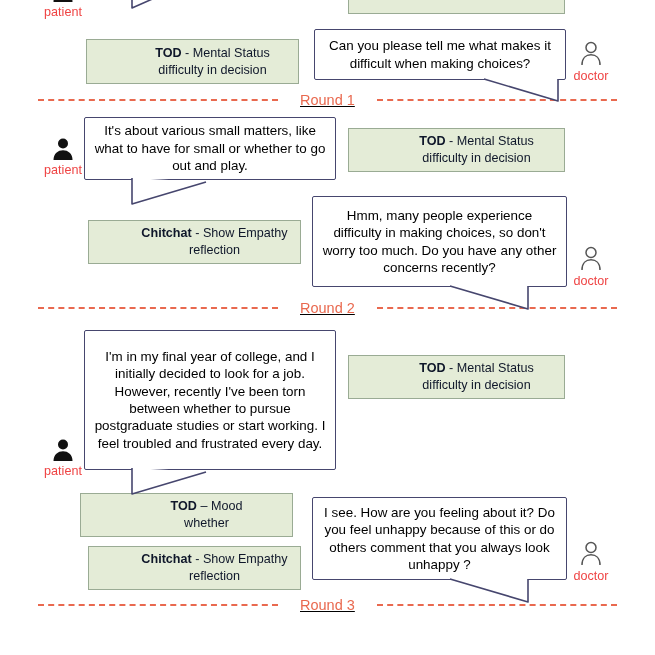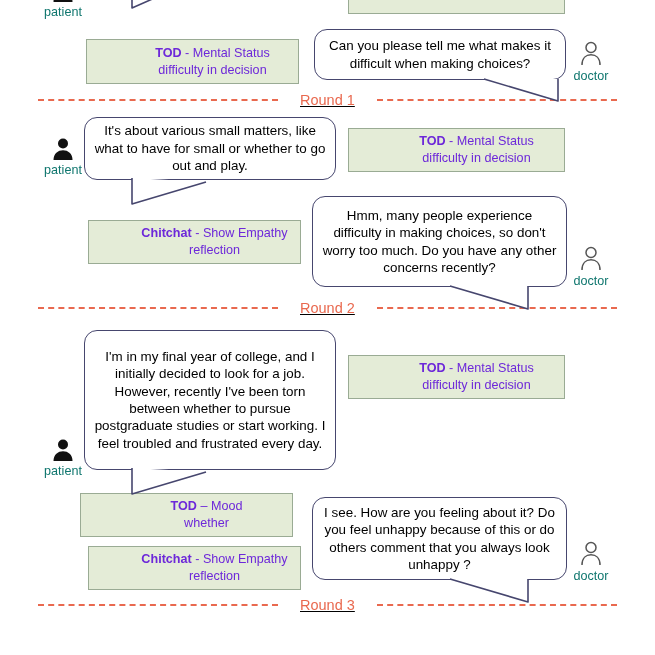--- a/index.html
+++ b/index.html
@@ -17,42 +17,42 @@
     width: 655px;
     height: 655px;
     background: #ffffff;
   }
 
   
   .bubble {
     position: absolute;
     background: #ffffff;
     border: 1.6px solid #46466e;
-    border-radius: 13px;
+    border-radius: 2px;
     color: #000000;
     text-align: center;
     line-height: 1.30;
     font-size: 13.4px;
     display: flex;
     align-items: center;
     justify-content: center;
     padding: 5px 9px;
     z-index: 4;
   }
   .bubble .btxt { display: block; width: 100%; }
 
   
   .tail { position: absolute; z-index: 5; }
 
   
   .tag {
     position: absolute;
     background: #e4ecd7;
     border: 1.4px solid #9aab94;
-    color: #6d28d9;
+    color: #0f172a;
     font-size: 12.6px;
     line-height: 1.32;
     text-align: center;
     display: flex;
     align-items: center;
     justify-content: center;
     z-index: 3;
     padding-left: 40px;
   }
   .tag .tline1 { display: block; }
@@ -61,21 +61,21 @@
 
   
   .person {
     position: absolute;
     width: 62px;
     text-align: center;
     z-index: 4;
   }
   .person .plabel {
     font-size: 12.6px;
-    color: #0f766e;
+    color: #ef4444;
     margin-top: 1px;
     white-space: nowrap;
   }
   .person svg { display: block; margin: 0 auto; }
 
   
   .round {
     position: absolute;
     left: 0;
     width: 655px;

